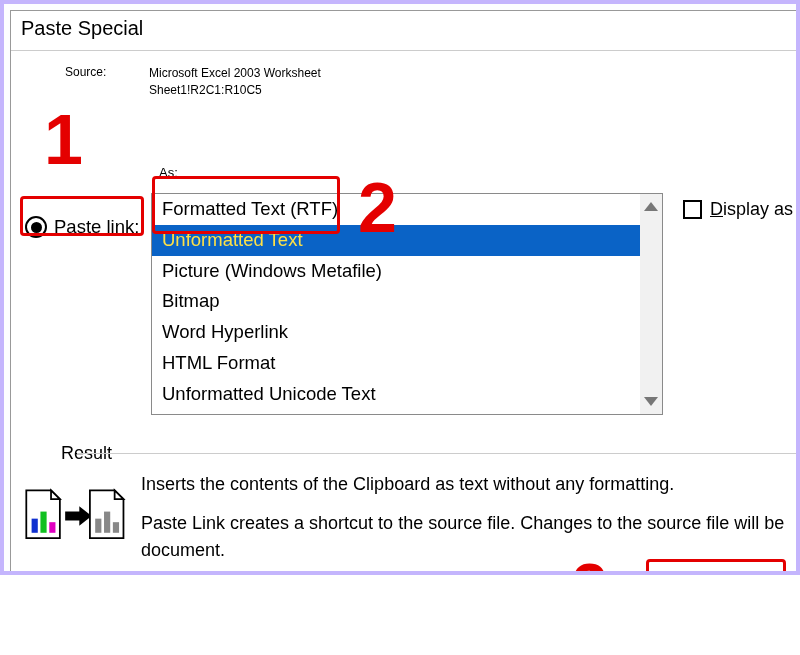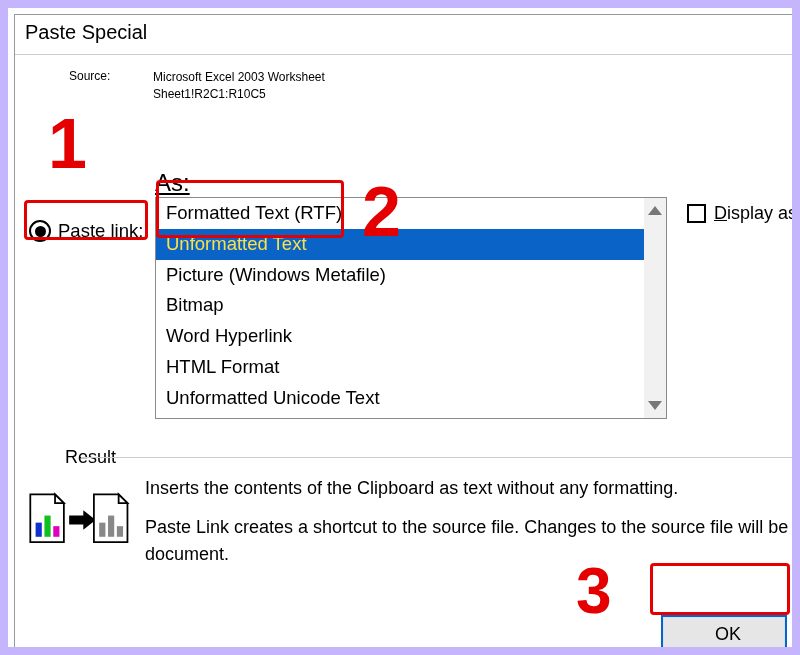--- a/index.html
+++ b/index.html
@@ -4,24 +4,24 @@
 <style>
   * { box-sizing: border-box; }
   html, body {
     margin: 0; padding: 0;
     font-family: "Segoe UI", Tahoma, Arial, sans-serif;
     font-size: 18px;
     color: #000;
     background: #fff;
   }
   .canvas {
-    width: 800px; height: 655px;
+    width: 800px; height: 575px;
     position: relative;
     background: #fdfeff;
-    border: 8px solid #c4b5fd;
+    border: 4px solid #c4b5fd;
     overflow: hidden;
   }
   .dialog {
     position: absolute;
     left: 6px; top: 6px;
     width: 788px; height: 635px;
     background: #fff;
     border-top: 1px solid #999;
     border-left: 1px solid #999;
   }
@@ -40,22 +40,22 @@
     display: flex;
     gap: 12px;
     padding: 4px 0 0 4px;
     font-size: 12px;
     margin-left: 40px;
   }
   .src-label { width: 72px; }
   .src-vals { line-height: 1.45; }
   .as-label {
     position: absolute;
-    left: 140px; top: 114px;
-    font-size: 24px;
+    left: 148px; top: 114px;
+    font-size: 13px;
     text-decoration: underline;
   }
   .as-label .ul { text-decoration: underline; }
 
   
   .radios {
     position: absolute;
     left: 14px; top: 155px;
     width: 130px;
   }

